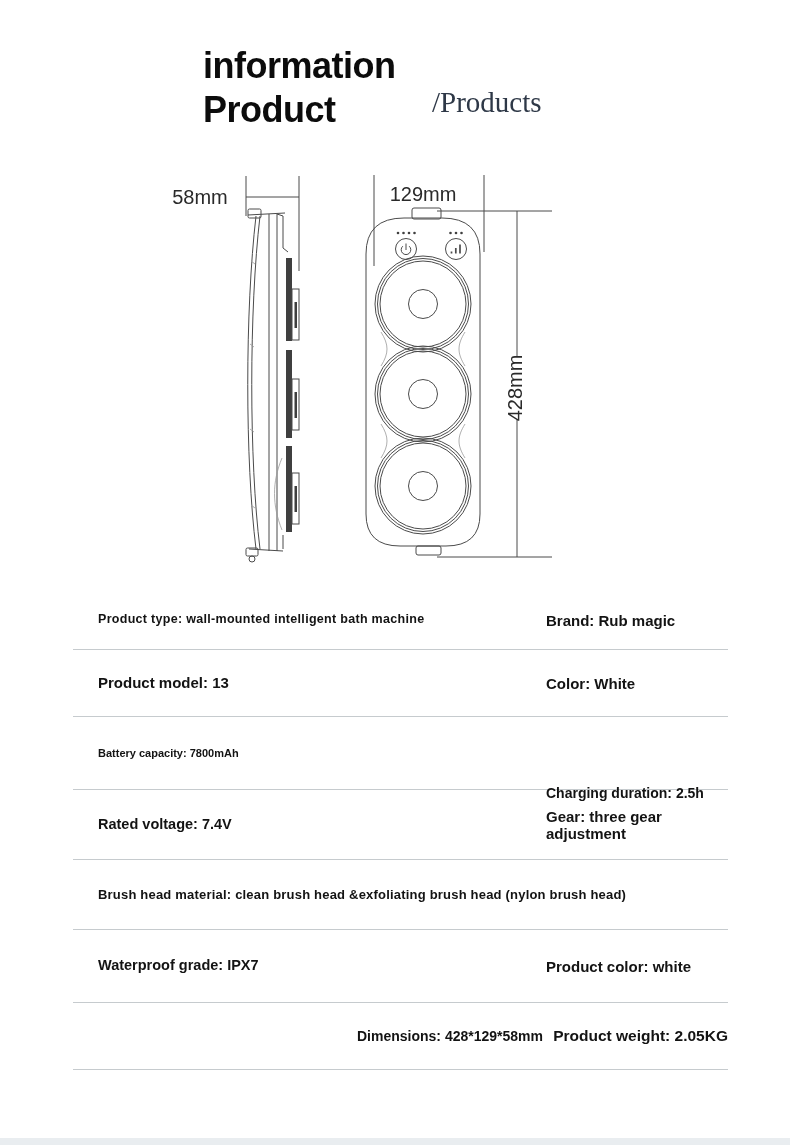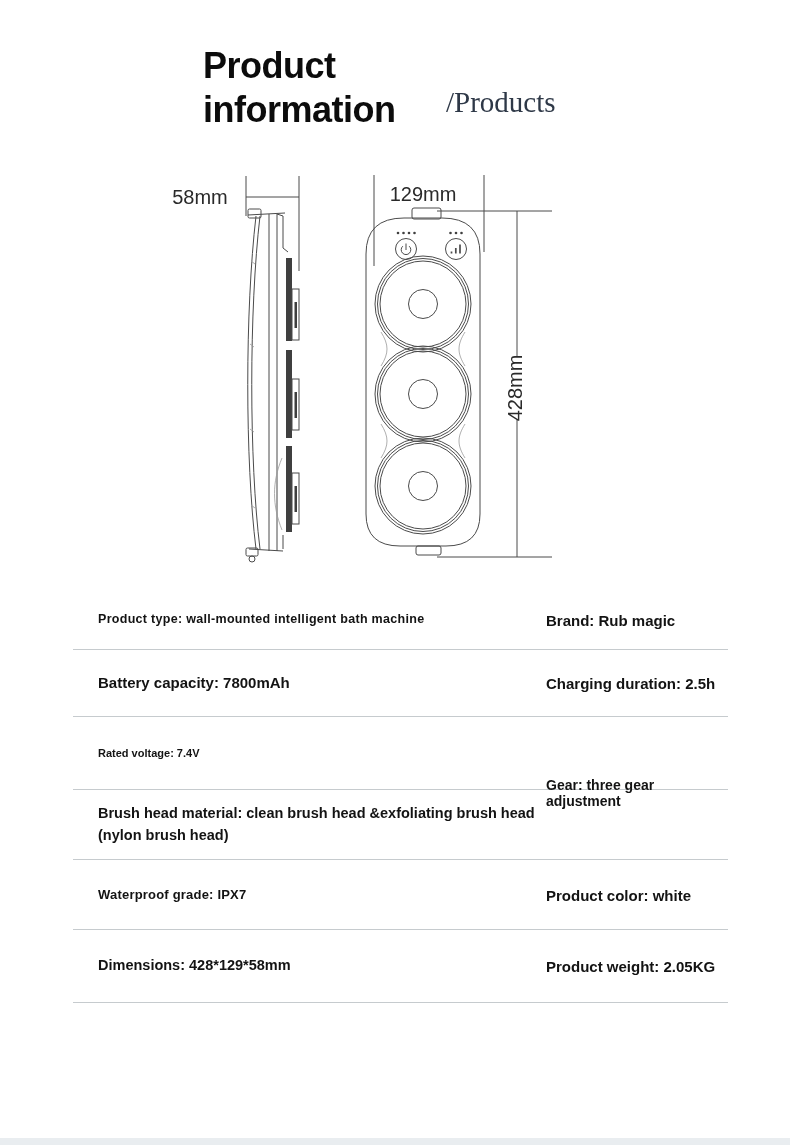--- a/index.html
+++ b/index.html
@@ -8,21 +8,21 @@
   }
   *{margin:0;padding:0;box-sizing:border-box;}
   html,body{background:#fff;}
   .page{position:relative;width:790px;height:1145px;background:#fff;overflow:hidden;
         font-family:"Liberation Sans","DejaVu Sans",sans-serif;}
 
   
   h1.title{position:absolute;left:203px;top:44px;font-size:36px;line-height:44px;
            font-weight:700;color:var(--title);letter-spacing:-0.5px;}
   h1.title span{display:block;}
-  .crumb{position:absolute;left:446px;top:86px;font-family:"Liberation Serif","DejaVu Serif",serif;
+  .crumb{position:absolute;left:432px;top:86px;font-family:"Liberation Serif","DejaVu Serif",serif;
          font-size:29px;color:var(--breadcrumb);}
 
   
   svg.diagram{position:absolute;left:0;top:0;}
   .ln{fill:none;stroke:var(--line);stroke-width:1;}
   .ln-lt{fill:none;stroke:#9a9a9a;stroke-width:0.8;}
   .pad{fill:var(--pad);stroke:none;}
   .dim-label{font-family:"Liberation Sans","DejaVu Sans",sans-serif;font-size:20px;
              fill:var(--dim_text);}
 
@@ -39,35 +39,35 @@
   .row:nth-child(3){height:73px;}
   .row:nth-child(3) .cell-left{font-size:11px;}
   .row:nth-child(3) .cell-right{font-size:14px;margin-top:40px;}
   .row:nth-child(4){height:70px;}
   .row:nth-child(4) .cell-left{font-size:14.5px;}
   .row:nth-child(4) .cell-right{font-size:15px;}
   .row:nth-child(5){height:70px;}
   .row:nth-child(5) .cell-left{font-size:13px;width:530px;letter-spacing:0.2px;}
   .row:nth-child(6){height:73px;}
   .row:nth-child(6) .cell-left{font-size:14.5px;}
-  .row:nth-child(7){height:67px;}
+  .row:nth-child(7){height:67px;text-align:right;}
   .row:nth-child(7) .cell-left{font-size:14px;}
   .row:nth-child(7) .cell-right{font-size:15.5px;}
 
   .bottom-strip{position:absolute;left:0;right:0;bottom:0;height:7px;background:var(--bottom_strip);}
 </style>
 </head>
 <body>
 
 <div class="page">
 
   <header>
     <h1 class="title">
+      <span>information</span>
       <span>Product</span>
-      <span>information</span>
     </h1>
     <div class="crumb">/Products</div>
   </header>
 
   <svg class="diagram" width="790" height="580" viewBox="0 0 790 580">
 
     <g>
       <rect class="ln" x="248" y="209" width="13" height="9" rx="1.5"></rect>
       <path class="ln" d="M248 215 L285 213"></path>
       <path class="ln" d="M256 216 C245 310 245 460 256 549"></path>
@@ -169,20 +169,24 @@
       <text class="dim-label" x="522" y="388" text-anchor="middle" transform="rotate(-90 522 388)">428mm</text>
     </g>
   </svg>
 
   <section class="specs" id="specs">
     <div class="row">
       <div class="cell-left">Product type: wall-mounted intelligent bath machine</div>
       <div class="cell-right">Brand: Rub magic</div>
     </div>
 
+    <div class="row">
+      <div class="cell-left">Product model: 13</div>
+      <div class="cell-right">Color: White</div>
+    </div>
 
     <div class="row">
       <div class="cell-left">Battery capacity: 7800mAh</div>
       <div class="cell-right">Charging duration: 2.5h</div>
     </div>
 
     <div class="row">
       <div class="cell-left">Rated voltage: 7.4V</div>
       <div class="cell-right">Gear: three gear adjustment</div>
     </div>

